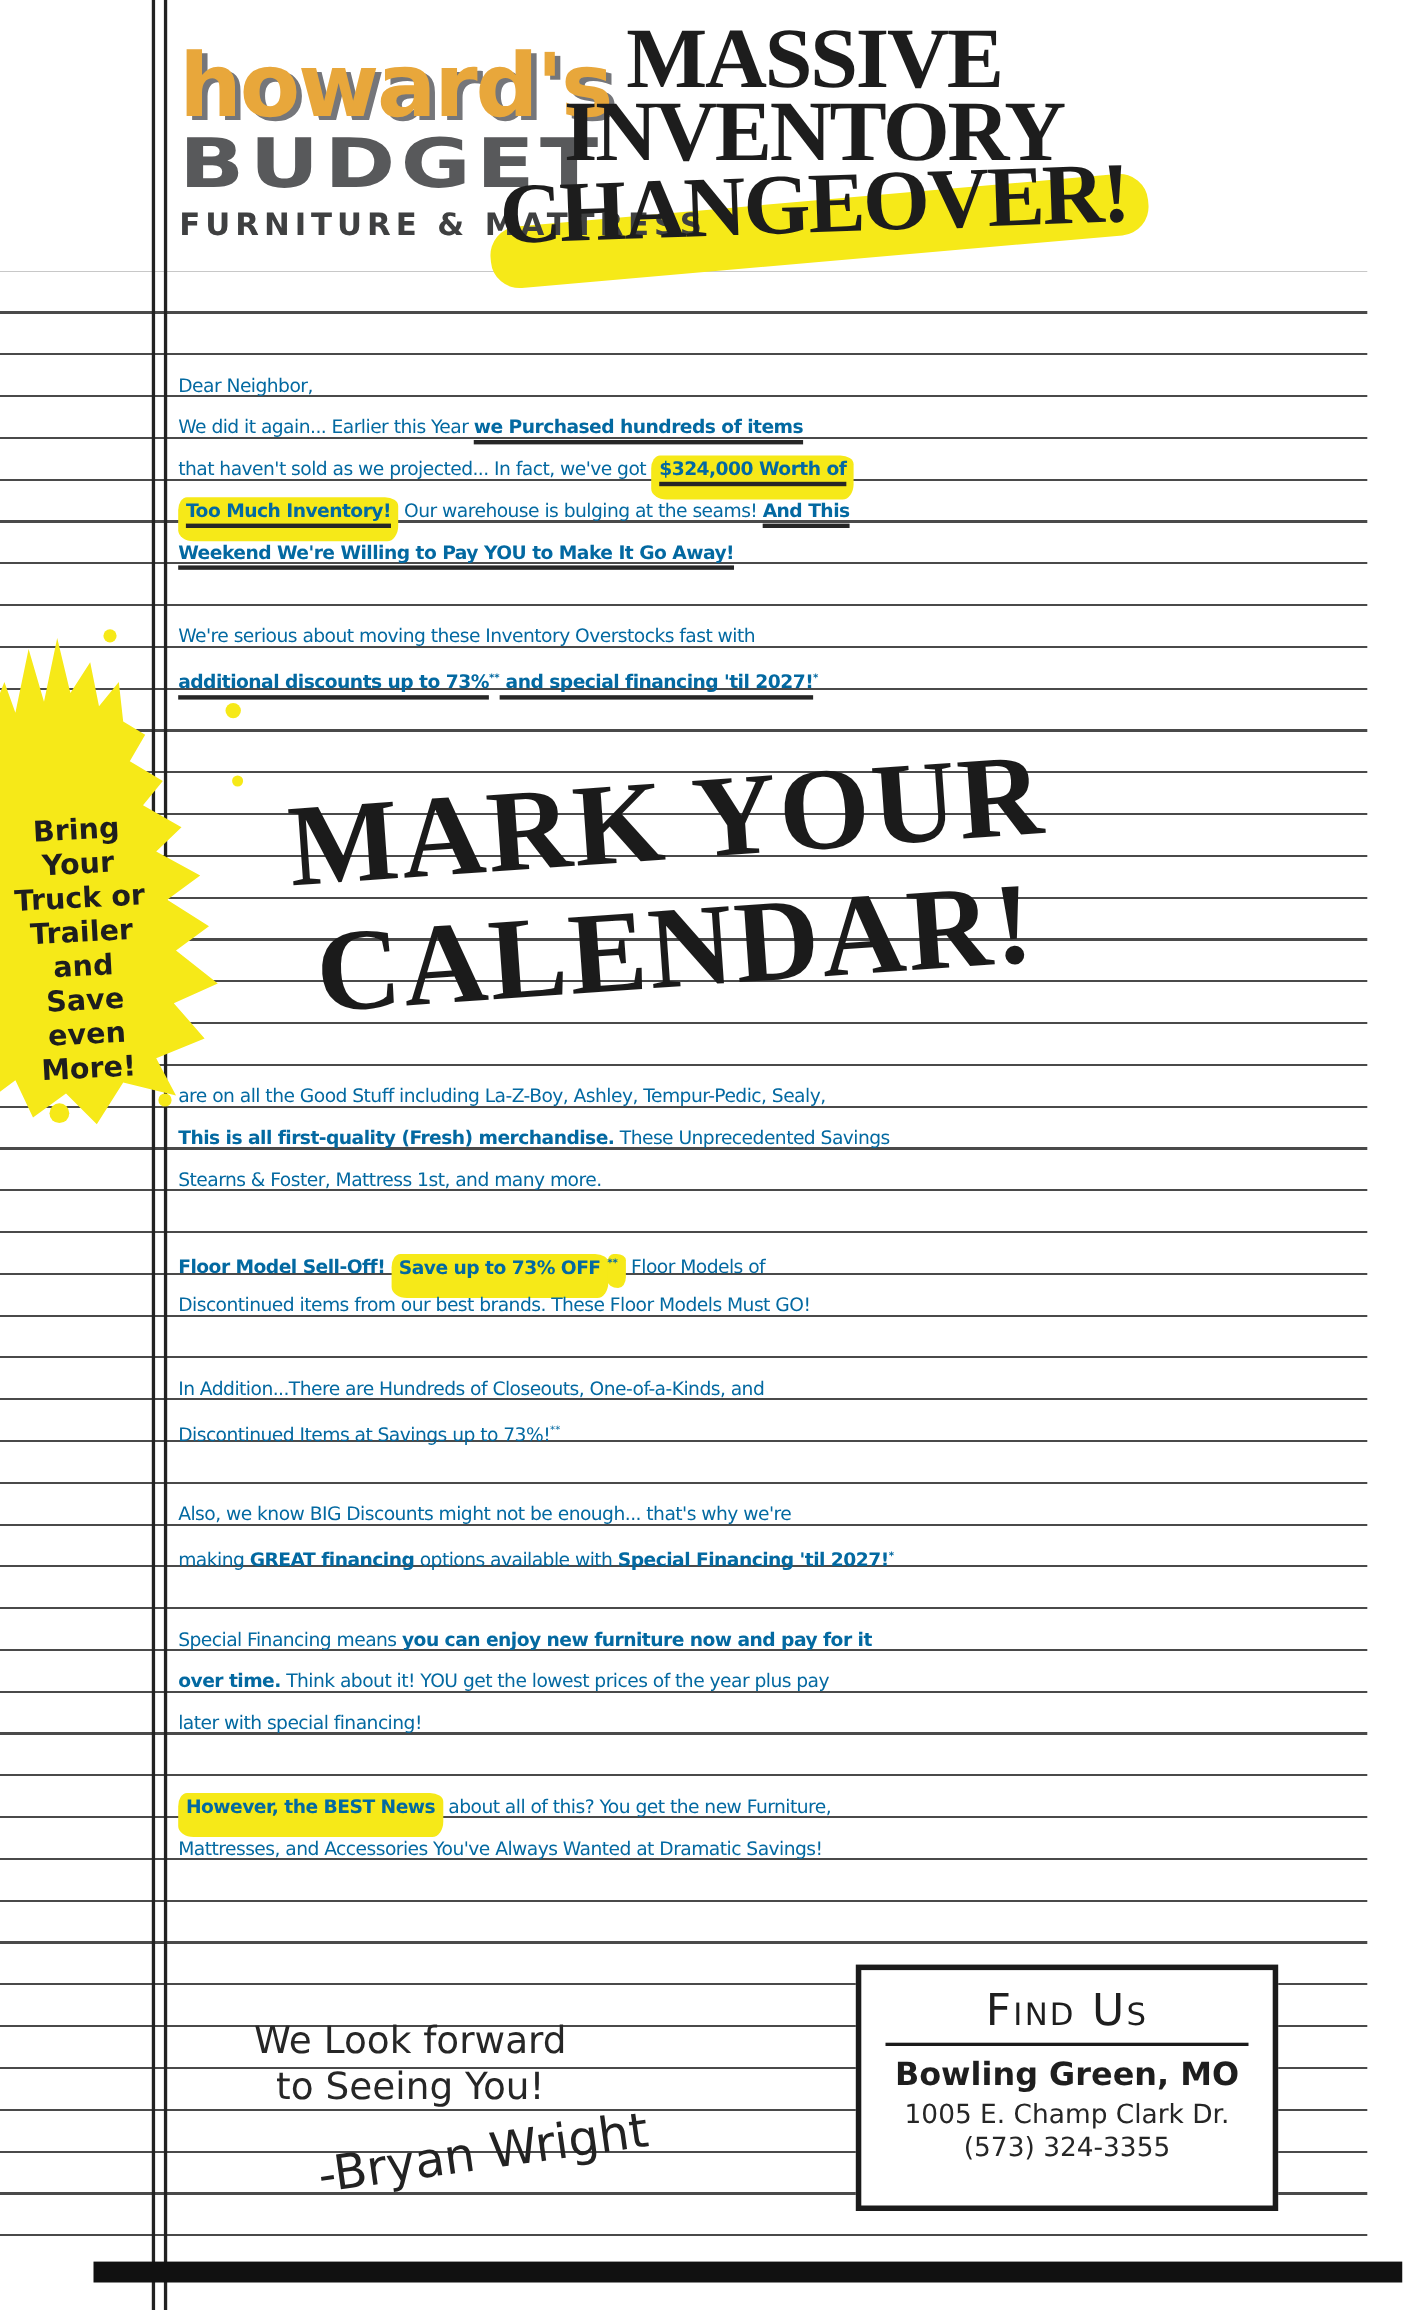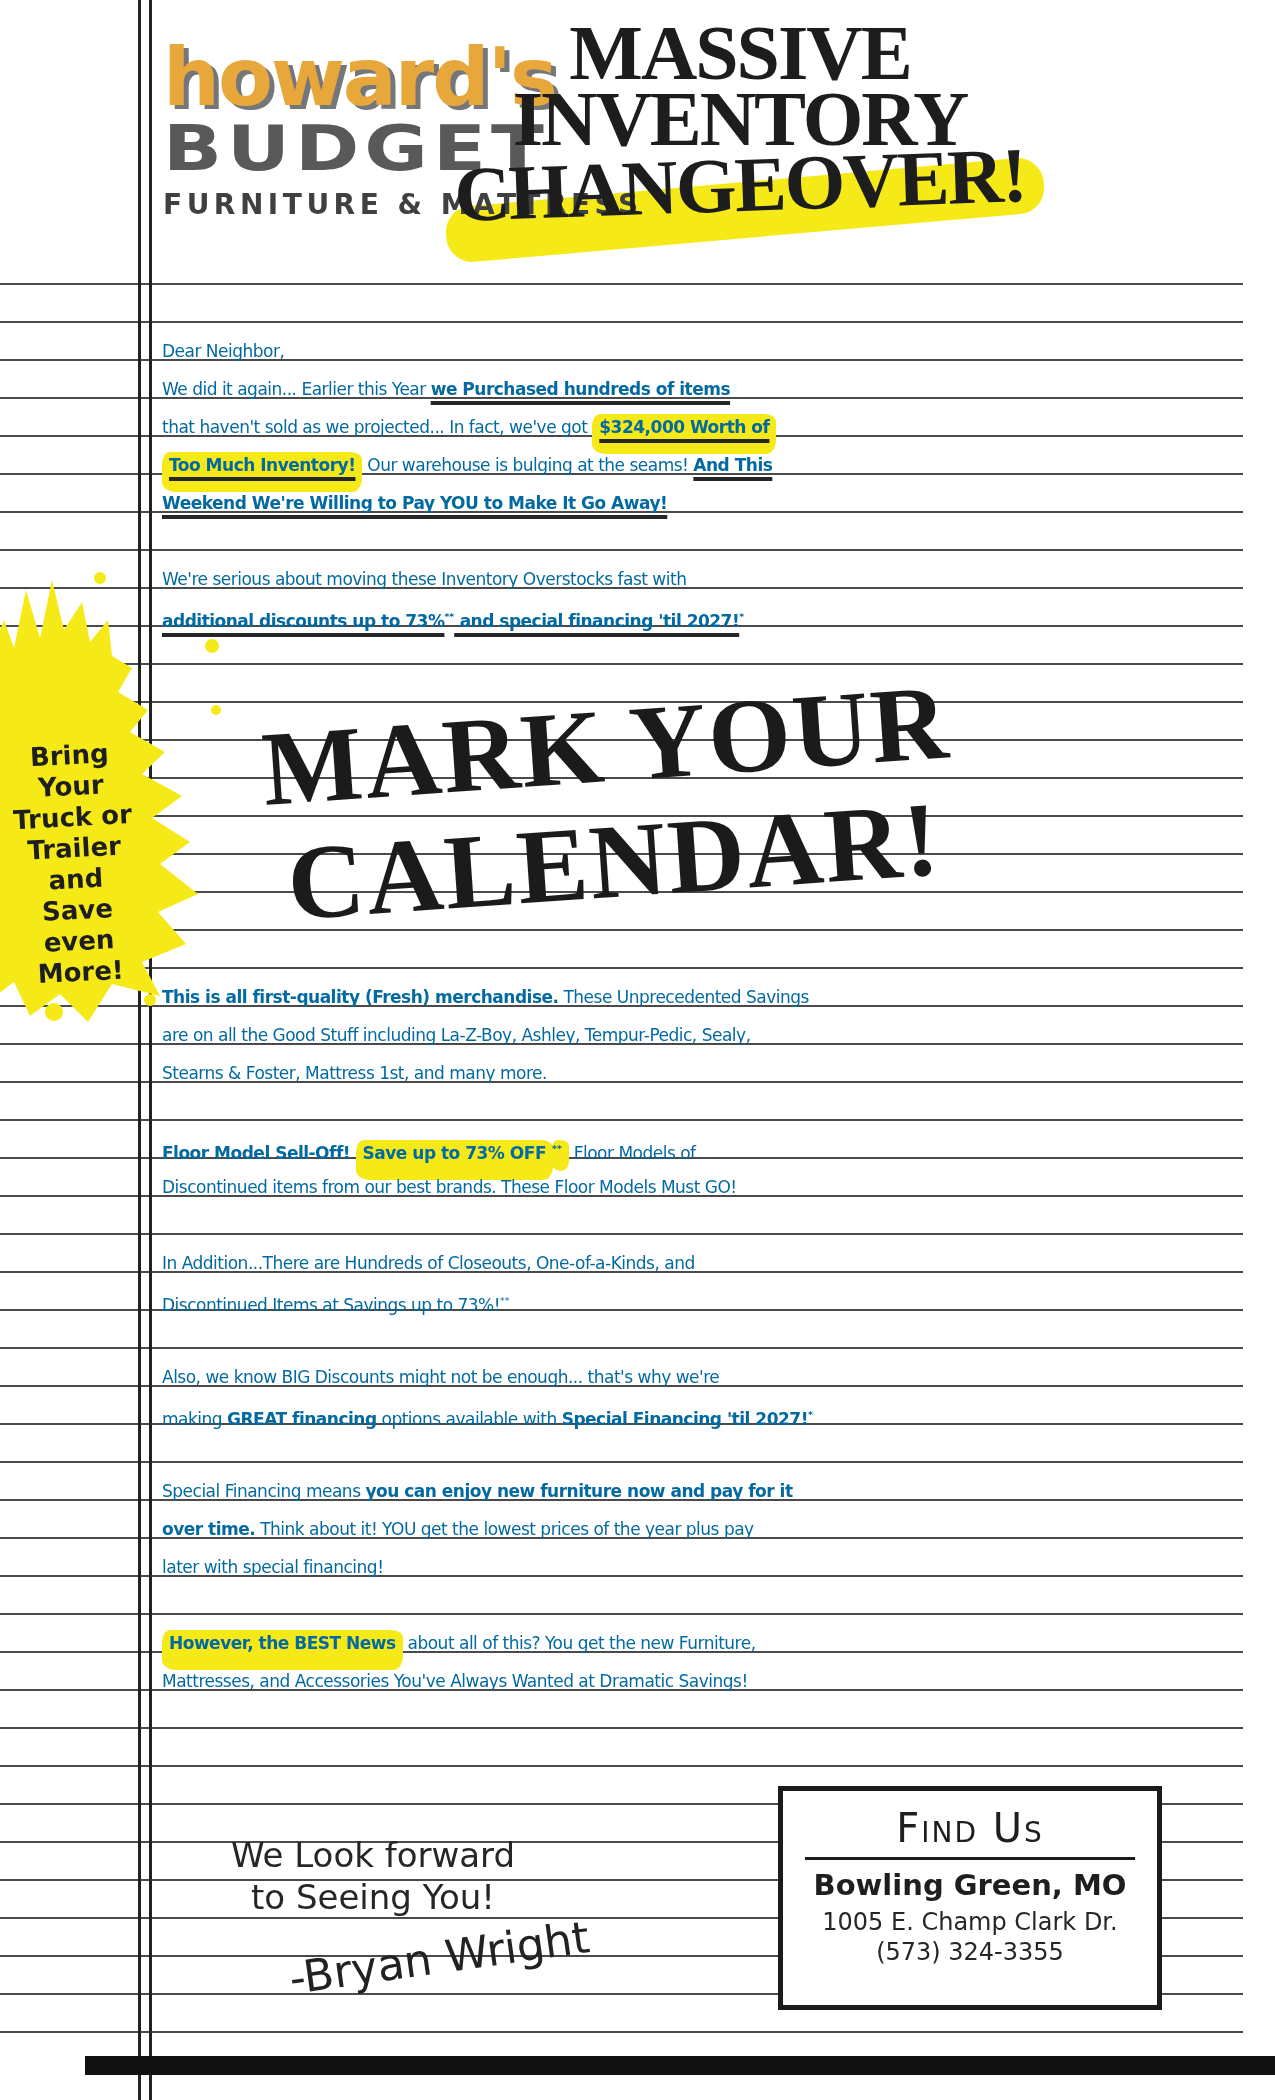--- a/index.html
+++ b/index.html
@@ -120,22 +120,22 @@
     <div>More!</div>
   </div>
 
 <div class="abs calendar">
     <div>MARK YOUR</div>
     <div>CALENDAR!</div>
   </div>
 
 <div class="abs letter letter2">
     <div class="para">
+      <div class="tline"><span>are on all the Good Stuff including La-Z-Boy, Ashley, Tempur-Pedic, Sealy,</span></div>
       <div class="tline"><span class="seg-b">This is all first-quality (Fresh) merchandise.</span><span> These Unprecedented Savings</span></div>
-      <div class="tline"><span>are on all the Good Stuff including La-Z-Boy, Ashley, Tempur-Pedic, Sealy,</span></div>
       <div class="tline"><span>Stearns &amp; Foster, Mattress 1st, and many more.</span></div>
     </div>
     <div class="para">
       <div class="tline"><span class="seg-b">Floor Model Sell-Off! </span><span class="seg-b seg-h">Save up to 73% OFF</span><span class="seg-b seg-h seg-p">**</span><span> Floor Models of</span></div>
       <div class="tline"><span>Discontinued items from our best brands. These Floor Models Must GO!</span></div>
     </div>
     <div class="para">
       <div class="tline"><span>In Addition...There are Hundreds of Closeouts, One-of-a-Kinds, and</span></div>
       <div class="tline"><span>Discontinued Items at Savings up to 73%!</span><span class="seg-p">**</span></div>
     </div>

